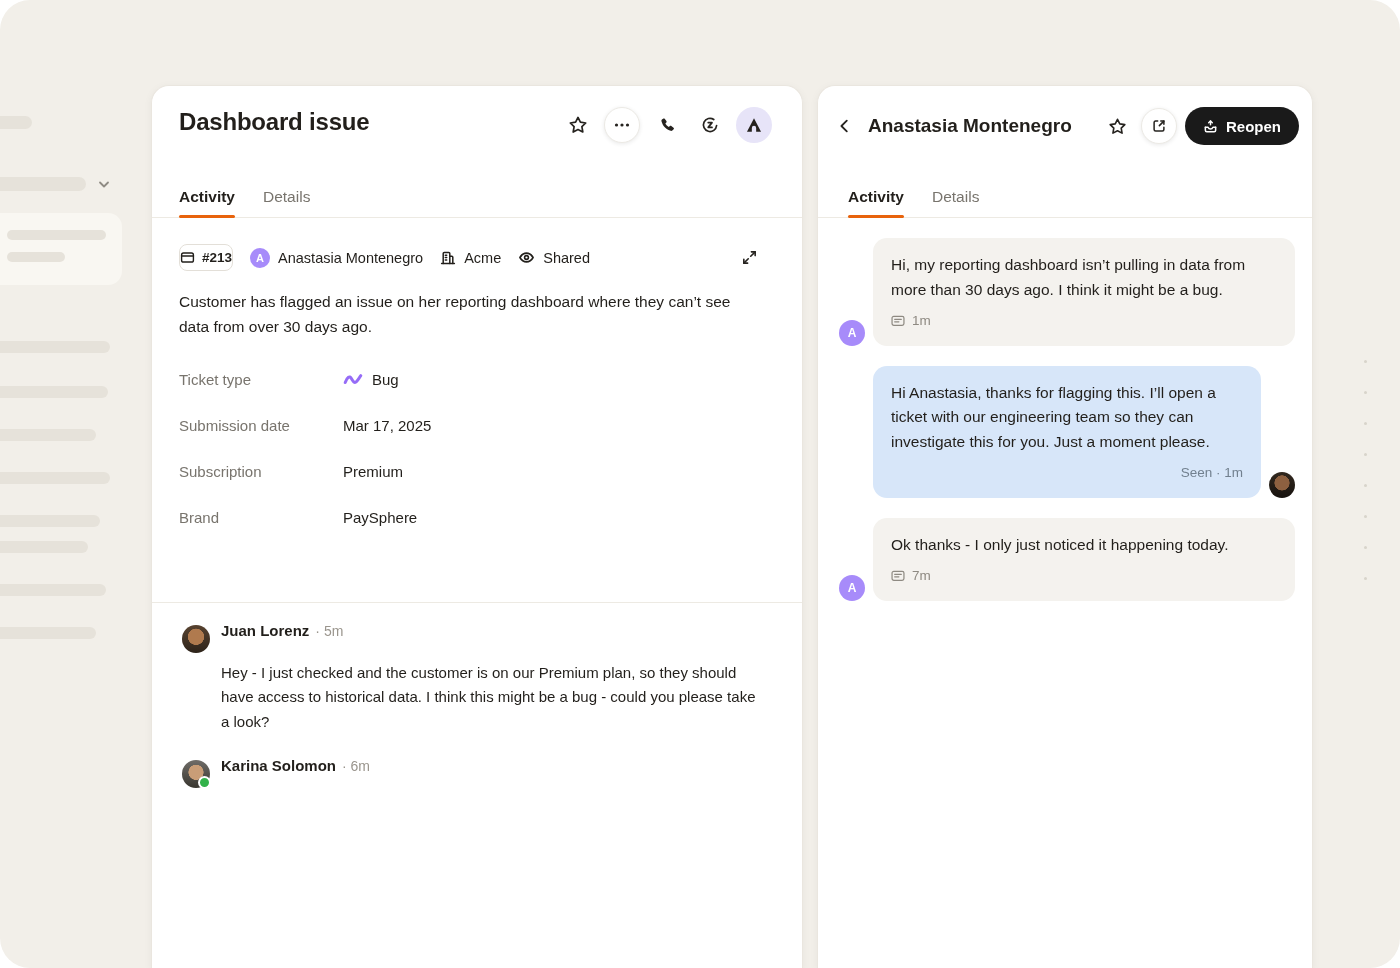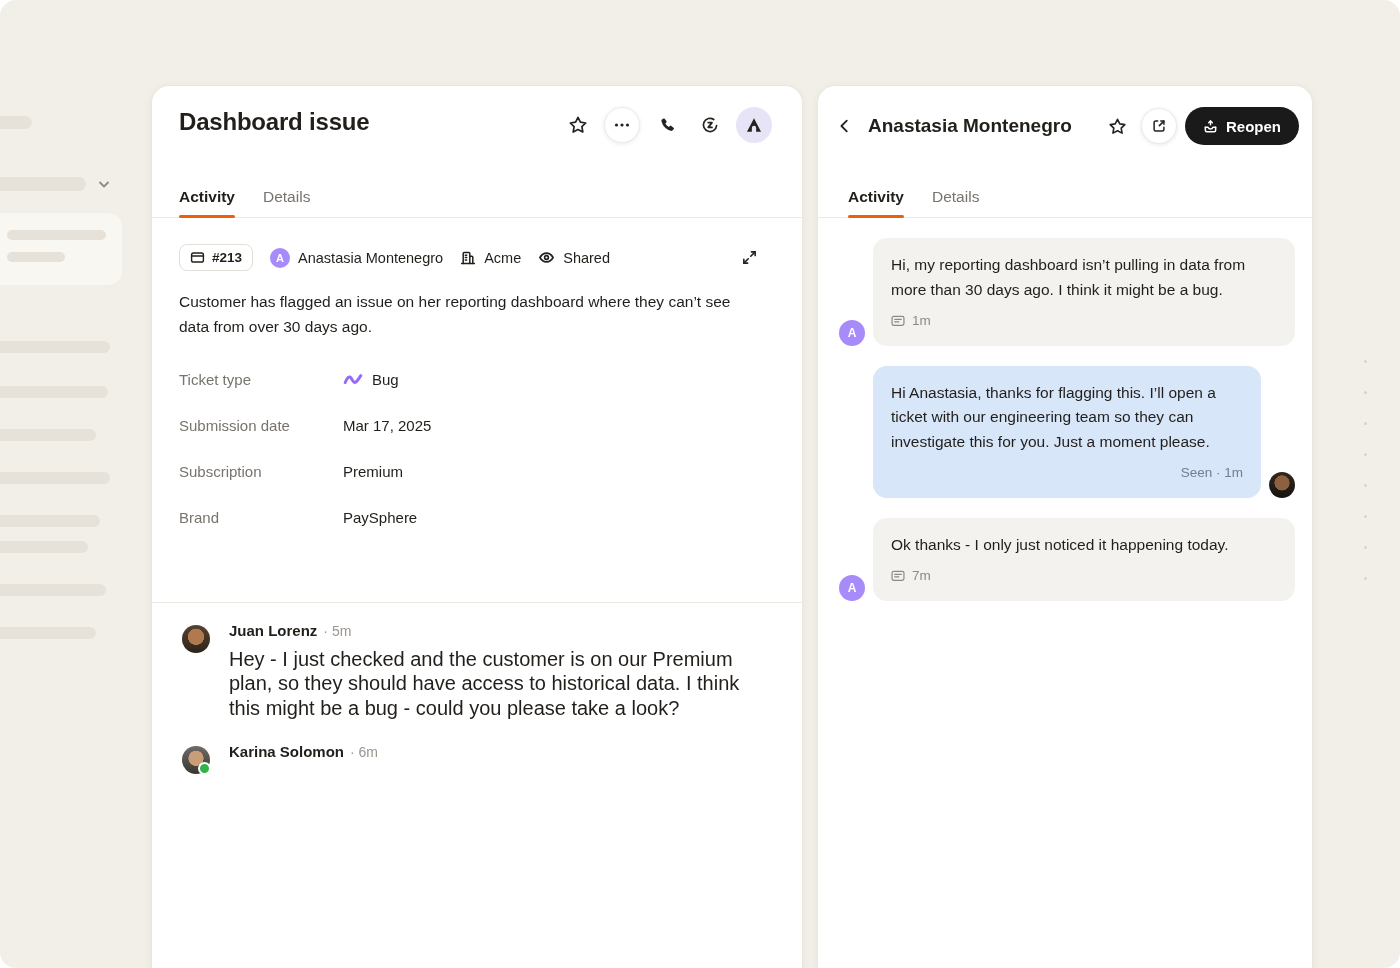--- a/index.html
+++ b/index.html
@@ -1,20 +1,20 @@
 <!DOCTYPE html>
 <html style="--bg: #f2efe9; --card_border: #eae6df; --accent: #e8630c; --text: #221f1b; --muted: #78746d; --purple: #a78bfa; --bubble_gray: #f4f2ee; --bubble_blue: #d7e6f9; --dark_button: #1a1a1a; --skeleton: #e6e2da; --green: #33b24a;"><head>
 <meta charset="utf-8">
 <title>Inbox</title>
 <style>
   * { box-sizing: border-box; margin: 0; padding: 0; }
   html,body { width:1400px; height:968px; background:#fff; font-family:"Liberation Sans", sans-serif; }
   .canvas {
     position:absolute; inset:0; background:var(--bg,#f2efe9);
-    border-radius:16px; overflow:hidden;
+    border-radius:30px; overflow:hidden;
   }
 
   
   .sidebar { position:absolute; left:0; top:0; bottom:0; width:150px; }
   .sk { position:absolute; background:var(--skeleton,#e6e2da); border-radius:7px; height:13px; }
   .sk-chevron { position:absolute; left:96px; top:176px; color:#8f8b84; }
   .sk-card { position:absolute; left:-30px; top:213px; width:152px; height:72px;
              background:#f9f7f2; border-radius:14px; }
 
   
@@ -43,49 +43,49 @@
   .tab.active::after { content:""; position:absolute; left:0; right:0; bottom:-1px; height:3px;
                        border-radius:2px; background:var(--accent,#e8630c); }
 
   
   .ticket h1 { position:absolute; left:27px; top:22px; font-size:24px; font-weight:700;
                letter-spacing:-.2px; color:var(--text,#221f1b); }
   .actions { position:absolute; top:21px; right:30px; display:flex; align-items:center; gap:8px; }
 
   .chips { position:absolute; top:158px; left:27px; right:40px; display:flex; align-items:center; gap:17px; }
   .chip { display:inline-flex; align-items:center; gap:8px; font-size:14.5px; color:var(--text,#221f1b); cursor:pointer; }
-  .chip-id { border:1px solid #e3dfd8; border-radius:8px; padding:5px 10px; gap:7px;
+  .chip-id { border:1px solid #e3dfd8; border-radius:8px; padding:5px 0; gap:7px;
              font-size:13.5px; font-weight:700; background:#fff; }
   .mini-avatar { width:20px; height:20px; border-radius:50%; background:var(--purple,#a78bfa);
                  color:#fff; font-size:11px; font-weight:700; display:flex; align-items:center; justify-content:center; }
   .chip-expand { margin-left:auto; width:26px; height:26px; display:flex; align-items:center;
                  justify-content:center; color:#26231f; background:none; border:none; cursor:pointer; }
 
   .desc { position:absolute; left:27px; top:204px; width:578px; font-size:15.5px;
           line-height:24.5px; color:var(--text,#221f1b); }
 
   .fields { position:absolute; left:27px; top:270px; right:27px; }
   .frow { display:flex; align-items:center; height:46px; }
   .flabel { width:164px; font-size:15px; color:var(--muted,#78746d); }
   .fvalue { font-size:15px; color:var(--text,#221f1b); display:flex; align-items:center; gap:9px; cursor:pointer; }
 
   .divider { position:absolute; left:0; right:0; top:516px; border-top:1px solid #edeae3; }
 
   .comments { position:absolute; left:30px; top:536px; width:590px; }
-  .comment { display:flex; gap:19px; margin-bottom:23px; }
+  .comment { display:flex; gap:11px; margin-bottom:23px; }
   .c-avatar { width:28px; height:28px; border-radius:50%; flex:none; margin-top:3px; position:relative; }
   .avatar-juan   { background:radial-gradient(circle at 50% 42%, #b07a4e 0 37%, transparent 39%),
                    linear-gradient(180deg,#57422f 0%,#2d231a 100%); }
   .avatar-karina { background:radial-gradient(circle at 50% 44%, #c99d77 0 35%, transparent 37%),
                    linear-gradient(180deg,#6f6c68 0%,#39362f 100%); }
   .avatar-karina::after { content:""; position:absolute; right:-1px; bottom:-1px; width:9px; height:9px;
                    border-radius:50%; background:var(--green,#33b24a); border:2px solid #fff; }
   .c-name { font-size:15px; font-weight:700; color:var(--text,#221f1b); }
   .c-time { font-size:14px; color:#9a958d; margin-left:6px; font-weight:400; }
-  .c-body { margin-top:7px; font-size:20px; line-height:24.3px; color:var(--text,#221f1b); width:545px; }
+  .c-body { margin-top:21px; font-size:15px; line-height:24.3px; color:var(--text,#221f1b); width:545px; }
 
   
   .conv header { position:absolute; top:20px; left:18px; right:13px; height:40px;
                  display:flex; align-items:center; }
   .back-btn { width:28px; height:36px; border:none; background:none; display:flex; align-items:center;
               color:#26231f; cursor:pointer; flex:none; }
   .conv h2 { font-size:19px; font-weight:700; color:var(--text,#221f1b); margin-left:4px; white-space:nowrap; }
   .spacer { flex:1; }
   .pill { height:38px; border:none; border-radius:20px; background:var(--dark_button,#1a1a1a); color:#fff;
           display:inline-flex; align-items:center; gap:8px; padding:0 18px; font-size:15px; font-weight:700;

